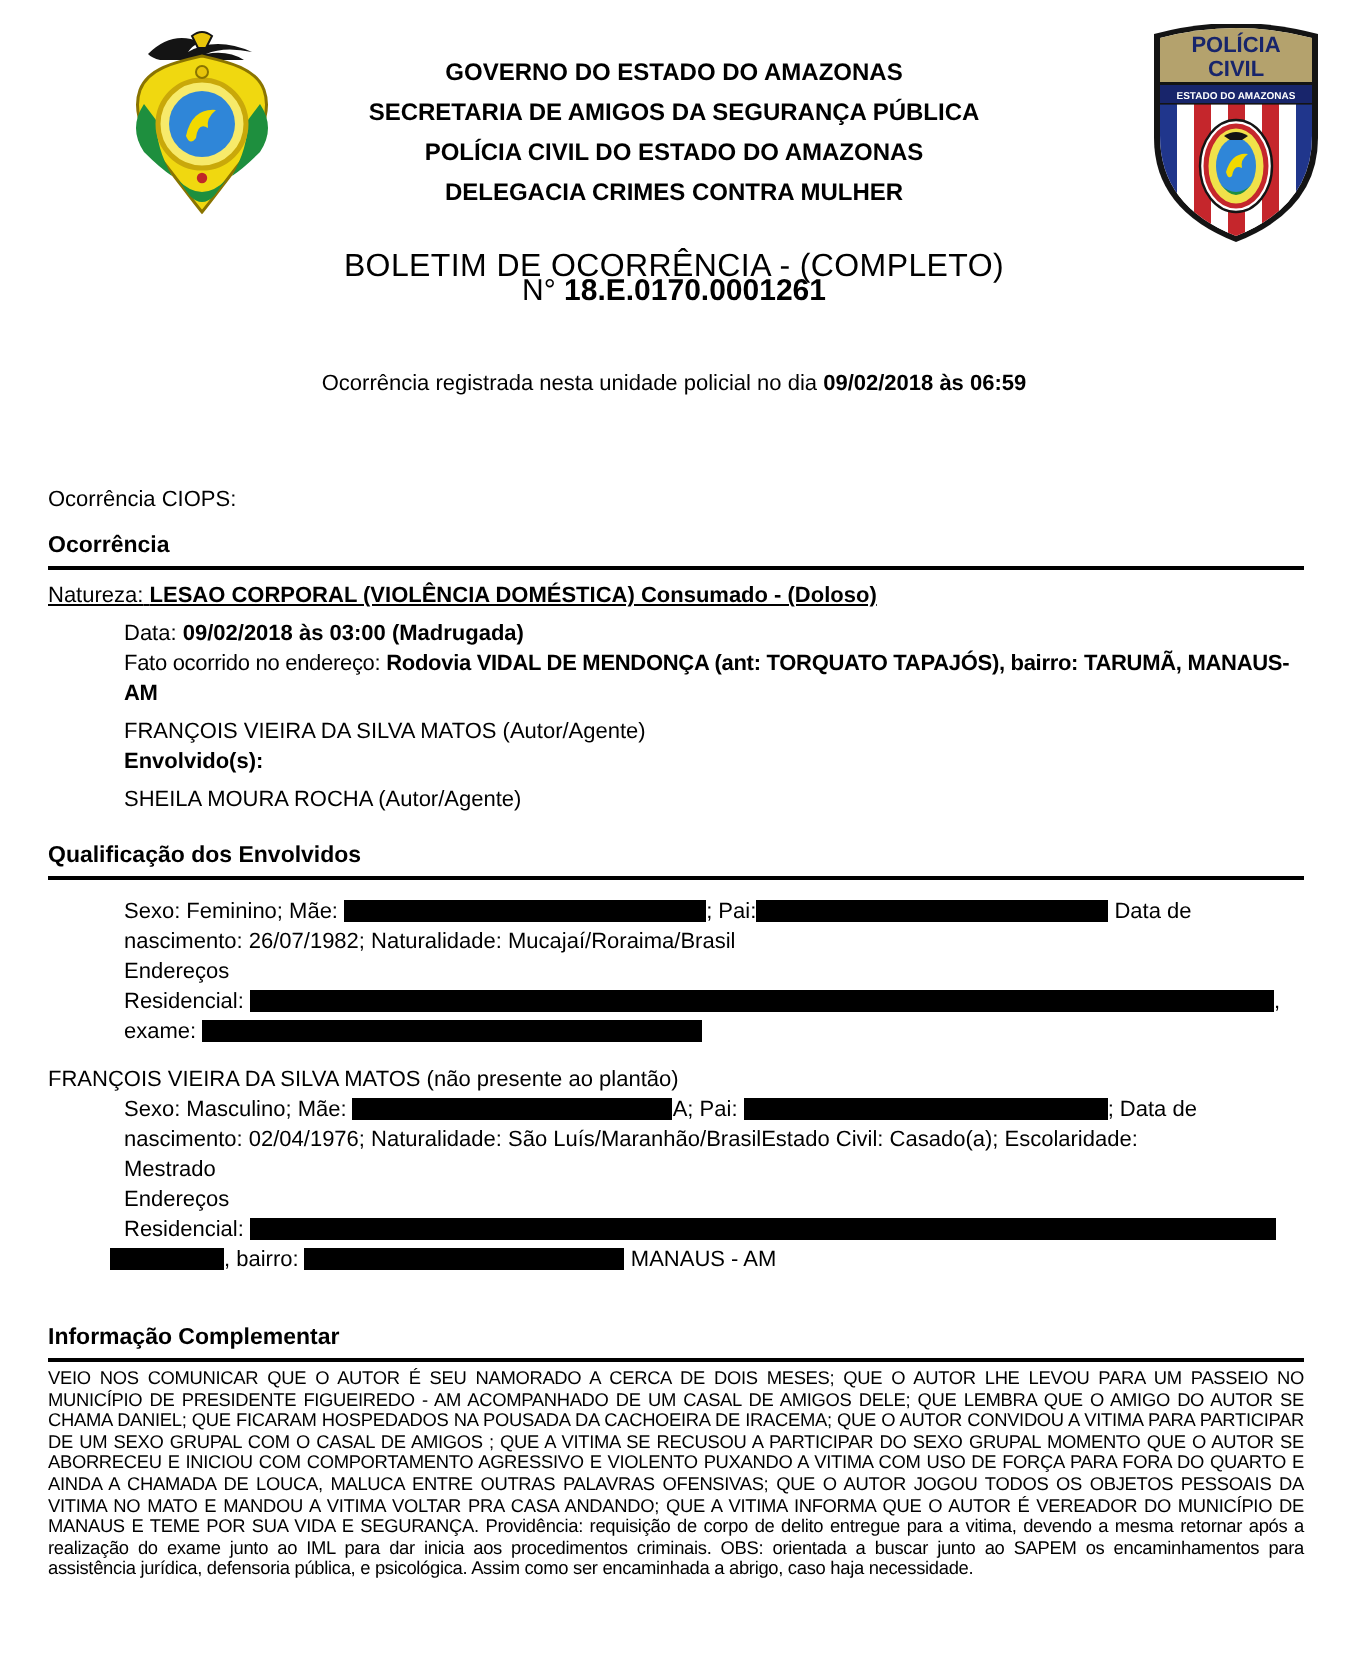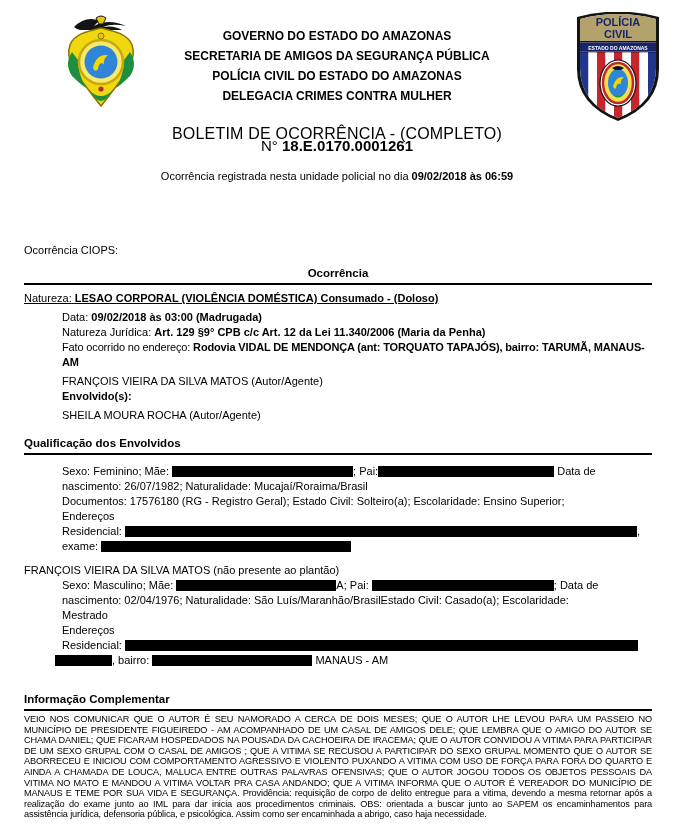--- a/index.html
+++ b/index.html
@@ -12,30 +12,30 @@
   }
   .bold { font-weight:bold; }
   
   .doc-header { position:relative; height:195px; }
   .org-block { position:absolute; top:26px; left:0; right:0; text-align:center;
                font-weight:bold; font-size:12px; line-height:20px; }
   .crest { position:absolute; left:56px; top:12px; }
   .badge { position:absolute; left:574px; top:12px; }
   .doc-title { position:absolute; top:112px; left:0; right:0; text-align:center; font-size:16px; letter-spacing:.2px;margin-top:13px; }
   .doc-number { position:absolute; top:137px; left:0; right:0; text-align:center; font-size:15px; }
-  .registered { position:absolute; top:170px; left:0; right:0; text-align:center; font-size:11px; }
+  .registered { position:absolute; top:186px; left:0; right:0; text-align:center; font-size:11px; }
   
   .content { padding:0 22px 0 24px; }
   .line { line-height:15px; }
   .ciops { margin-top:48px; line-height:15px; }
   .section-title {
     font-size:11.5px; font-weight:bold;
     padding-bottom:4px; border-bottom:2px solid #000;
   }
-  .sec-ocorrencia { margin-top:9px;text-align:center; }
+  .sec-ocorrencia { margin-top:9px; }
   .sec-qualificacao { margin-top:14px; }
   .sec-info { margin-top:25px; }
   .natureza { margin-top:6px; line-height:15px;text-decoration:underline; }
   .indent { margin-left:38px; }
   .occ-block { margin-top:4px; }
   .fato { letter-spacing:-0.15px; }
   .env-name { margin-top:4px; }
   .person { margin-top:9px; }
   .person-name { line-height:15px; }
   .redact { display:inline-block; background:#000; height:11px; vertical-align:-2px; }
@@ -127,43 +127,38 @@
   <div class="natureza line">
     <span>Natureza:</span>
     <span class="bold">LESAO CORPORAL (VIOLÊNCIA DOMÉSTICA) Consumado - (Doloso)</span>
   </div>
 
   <div class="indent occ-block">
     <div class="line">
       <span>Data:</span>
       <span class="bold">09/02/2018 às 03:00 (Madrugada)</span>
     </div>
-    <div class="line">
-      <span>Natureza Jurídica:</span>
-      <span class="bold">Art. 129 §9° CPB c/c Art. 12 da Lei 11.340/2006 (Maria da Penha)</span>
-    </div>
     <div class="line fato">
       <span>Fato ocorrido no endereço:</span>
       <span class="bold">Rodovia VIDAL DE MENDONÇA (ant: TORQUATO TAPAJÓS), bairro: TARUMÃ, MANAUS-AM</span>
     </div>
     <div class="line env-name">FRANÇOIS VIEIRA DA SILVA MATOS (Autor/Agente)</div>
     <div class="line bold">Envolvido(s):</div>
     <div class="line env-name">SHEILA MOURA ROCHA (Autor/Agente)</div>
   </div>
 
   <div class="section-title sec-qualificacao">Qualificação dos Envolvidos</div>
 
   <div class="person">
     <div class="indent">
       <div class="line">
         <span>Sexo: Feminino; Mãe:</span>
         <span class="redact" style="width:181px"></span><span>; Pai:</span><span class="redact" style="width:176px"></span><span> Data de</span>
       </div>
       <div class="line">nascimento: 26/07/1982;  Naturalidade: Mucajaí/Roraima/Brasil</div>
-      <div class="line">Documentos: 17576180 (RG - Registro Geral); Estado Civil: Solteiro(a); Escolaridade: Ensino Superior;</div>
       <div class="line">Endereços</div>
       <div class="line">
         <span>Residencial:</span>
         <span class="redact" style="width:512px"></span><span>,</span>
       </div>
       <div class="line">
         <span>exame:</span>
         <span class="redact" style="width:250px"></span>
       </div>
     </div>

